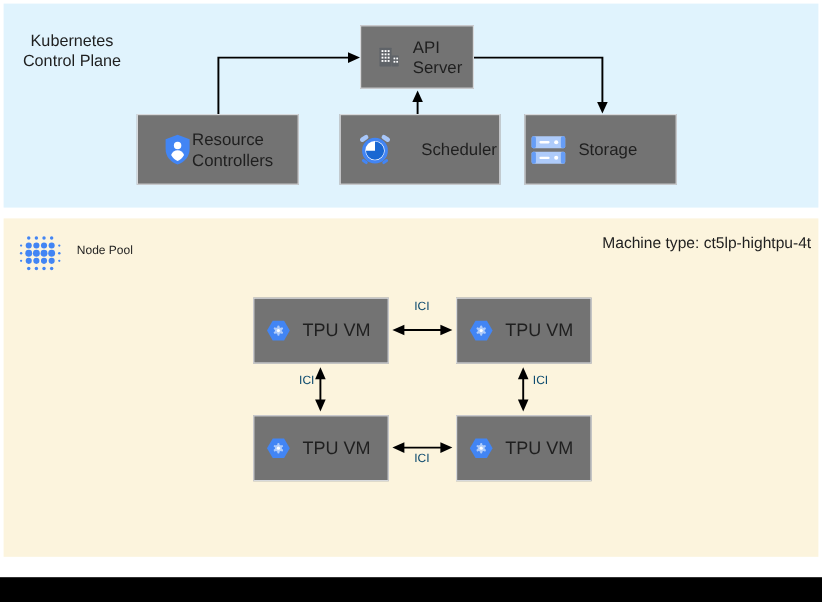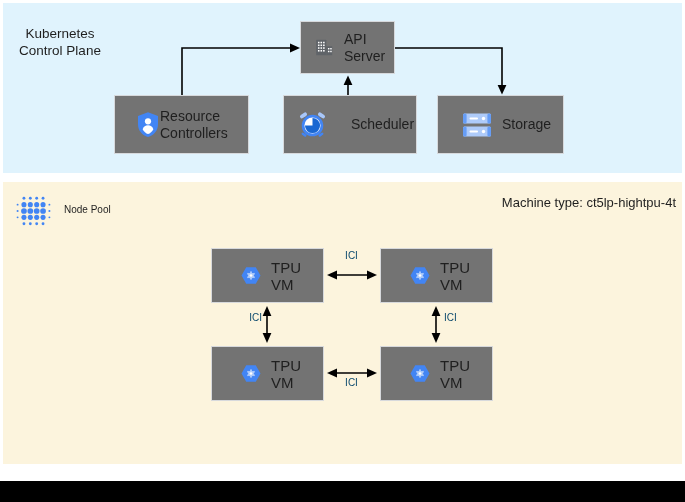--- a/index.html
+++ b/index.html
@@ -16,23 +16,23 @@
 
   .node { position:absolute; background:#737373; border:1px solid #D7D9DC;
           display:flex; align-items:center; box-sizing:border-box; }
   .node .lbl { font-size:14px; line-height:17px; color:#1f1f1f; }
 
   #box-api     { left:300px; top:21px; width:95px;  height:53px; padding-left:12px; gap:9px; }
   #box-api .lbl { width:50px; }
   #box-rc      { left:114px; top:95px; width:135px; height:59px; padding-left:21px; gap:0; }
   #box-rc .lbl { width:82px; }
   #box-sched   { left:283px; top:95px; width:134px; height:59px; padding-left:14px; gap:24px; }
-  #box-storage { left:437px; top:95px; width:127px; height:59px; padding-left:24px; gap:10px; }
-
-  .tpu { width:113px; height:55px; padding-left:29px; gap:10px; }
+  #box-storage { left:437px; top:95px; width:127px; height:59px; padding-left:4px; gap:10px; }
+
+  .tpu { width:113px; height:55px; padding-left:10px; gap:10px; }
   .tpu .lbl { font-size:15px; }
   #tpu-0 { left:211px; top:248px; }
   #tpu-1 { left:380px; top:248px; }
   #tpu-2 { left:211px; top:346px; }
   #tpu-3 { left:380px; top:346px; }
 
   .np-icon  { position:absolute; left:16px; top:195px; }
   .np-label { position:absolute; left:64px; top:204px; font-size:10px; color:#1f1f1f; }
 
   .meta { position:absolute; right:9px; top:195px; text-align:right;

